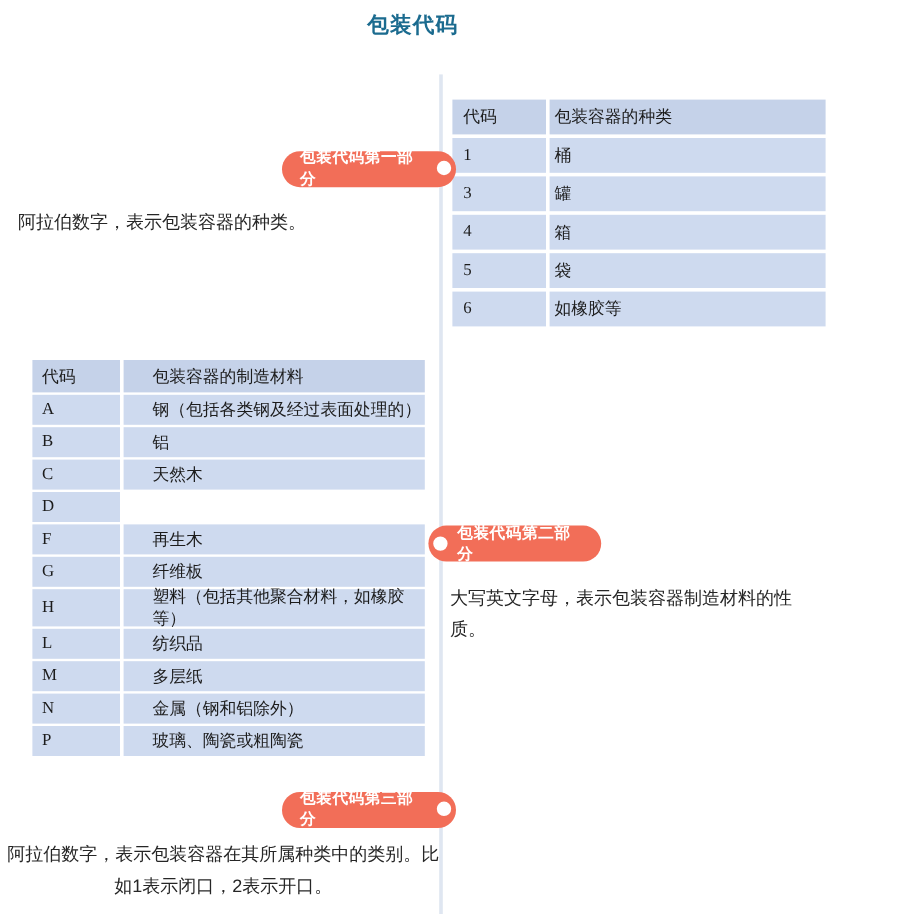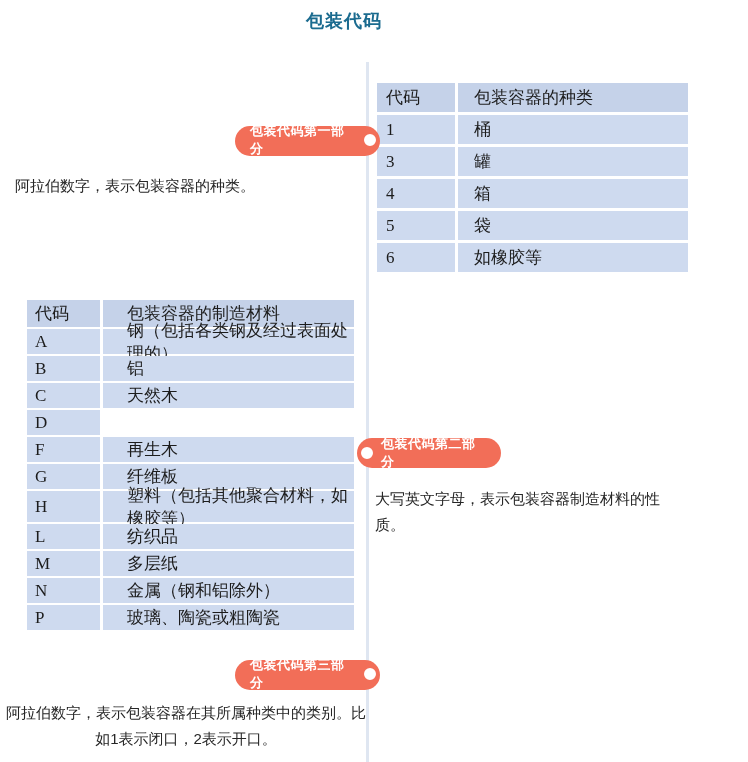--- a/index.html
+++ b/index.html
@@ -36,29 +36,29 @@
   
   .dtable{position:absolute;}
   .trow{
     display:flex;
     column-gap:3px;
     margin-bottom:3px;
   }
   .trow .c1,.trow .c2{
     background:var(--row-bg);
     font-family:"Liberation Serif", serif;
-    font-size:17px;
+    font-size:14px;
     color:#1c1c1c;
     display:flex;align-items:center;
   }
   .trow.head .c1,.trow.head .c2{background:var(--head-bg);}
   .type-table{left:377px;top:83px;width:329px;}
   .type-table .trow{margin-bottom:3px;}
   .type-table .c1{width:78px;height:29px;padding-left:9px;}
-  .type-table .c2{flex:1;height:29px;padding-left:16px;}
+  .type-table .c2{flex:1;height:29px;padding-left:4px;}
   .material-table{left:27px;top:300px;width:327px;}
   .material-table .trow{margin-bottom:2px;}
   .material-table .c1{width:73px;height:25px;padding-left:8px;}
   .material-table .c2{flex:1;height:25px;padding-left:24px;}
   .material-table .trow.head .c1,.material-table .trow.head .c2{height:27px;}
   .material-table .trow.tall .c1,.material-table .trow.tall .c2{height:31px;}
   
   .badge{
     position:absolute;
     height:30px;

